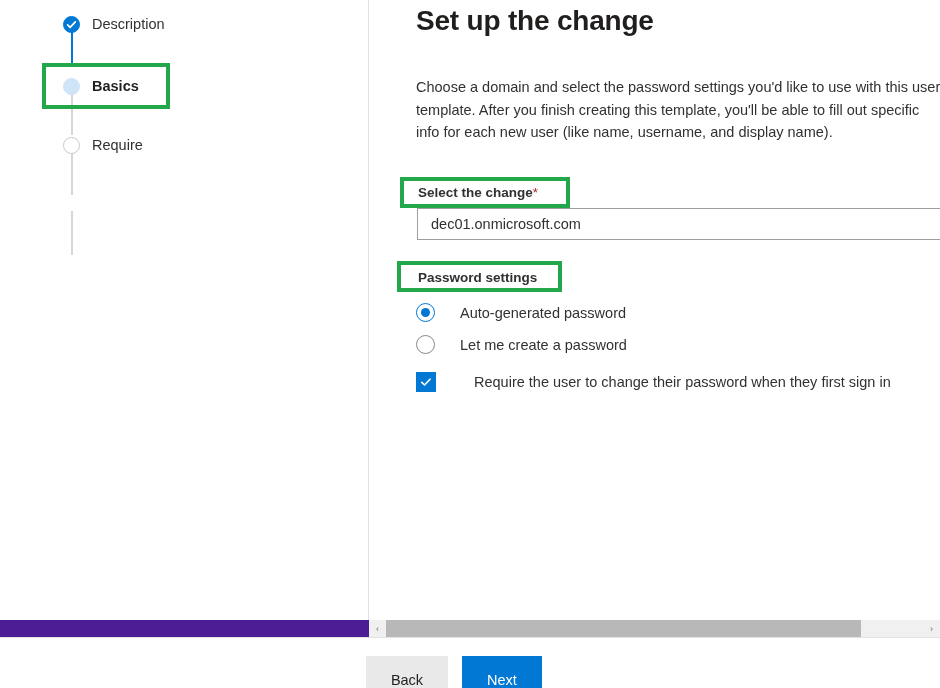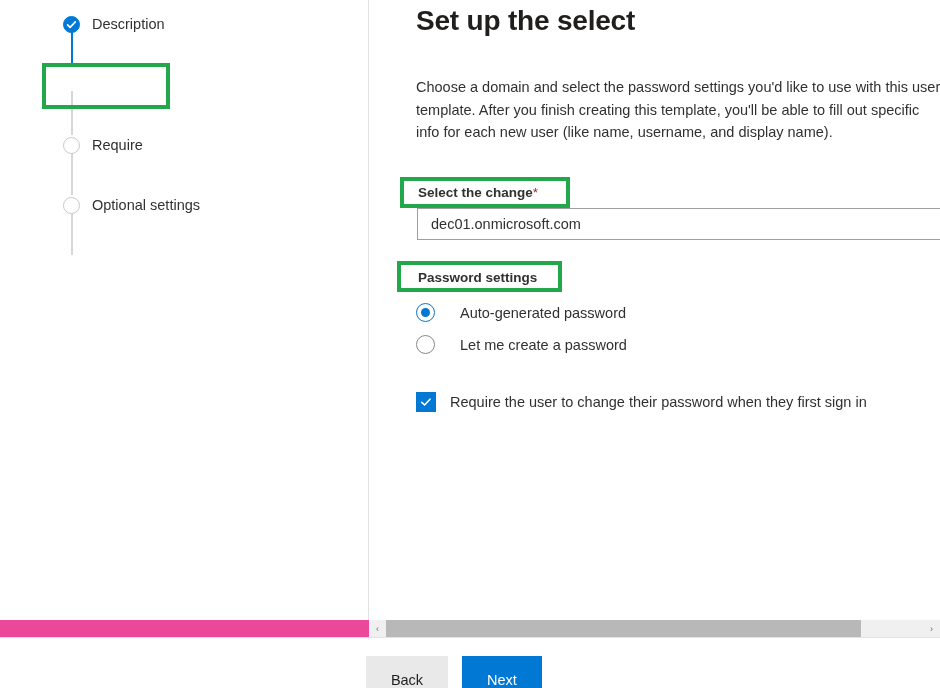--- a/index.html
+++ b/index.html
@@ -9,21 +9,21 @@
     height: 688px;
     background: #ffffff;
     font-family: "Liberation Sans", sans-serif;
     overflow: hidden;
   }
 
   #root {
     position: relative;
     width: 940px;
     height: 688px;
-    background: #ec4899;
+    background: #4c1d95;
   }
 
   
   #wizard-sidebar {
     position: absolute;
     left: 0; top: 0;
     width: 368px;
     height: 620px;
     background: #ffffff;
   }
@@ -224,24 +224,25 @@
   .radio-label {
     margin-left: 13px;
     font-size: 14.5px;
     color: #323130;
     white-space: nowrap;
   }
 
   #checkbox-row {
     position: absolute;
     left: 415px;
-    top: 392px;
+    top: 372px;
     display: flex;
     align-items: center;
     cursor: pointer;
+    gap: 24px;
   }
   #checkbox-row { left: 47px; }
 
   .checkbox-box {
     width: 20px;
     height: 20px;
     background: #0078d4;
     border: 1px solid #0078d4;
     box-sizing: border-box;
     flex: 0 0 auto;
@@ -349,40 +350,40 @@
 
     <div class="step" style="top:10px;">
       <span class="step-marker marker-done">
         <svg width="15" height="15" viewBox="0 0 15 15">
           <polyline points="3.6,7.8 6.1,10.3 11.3,4.8" fill="none" stroke="#ffffff" stroke-width="1.7" stroke-linecap="round" stroke-linejoin="round"></polyline>
         </svg>
       </span>
       <span class="step-label">Description</span>
     </div>
 
+    <div class="step" style="top:72px;">
+      <span class="step-marker marker-current"></span>
+      <span class="step-label current">Basics</span>
+    </div>
 
     <div class="step" style="top:131px;">
       <span class="step-marker marker-todo"></span>
       <span class="step-label">Require</span>
     </div>
 
-    <div class="step" style="top:191px;">
-      <span class="step-marker marker-todo"></span>
-      <span class="step-label">Optional settings</span>
-    </div>
 
 
     <div id="highlight-basics"></div>
   </div>
 
   <div id="vertical-divider"></div>
 
   <div id="main-pane">
 
-    <div id="page-title">Set up the select</div>
+    <div id="page-title">Set up the change</div>
 
     <div id="intro-paragraph">Choose a domain and select the password settings you'd like to use with this user template. After you finish creating this template, you'll be able to fill out specific info for each new user (like name, username, and display name).</div>
 
     <div id="domain-label">
       <span>Select the change</span><span class="req">*</span>
     </div>
     <div id="highlight-domain-label"></div>
 
     <input id="domain-input" type="text" value="dec01.onmicrosoft.com" style="">
 

